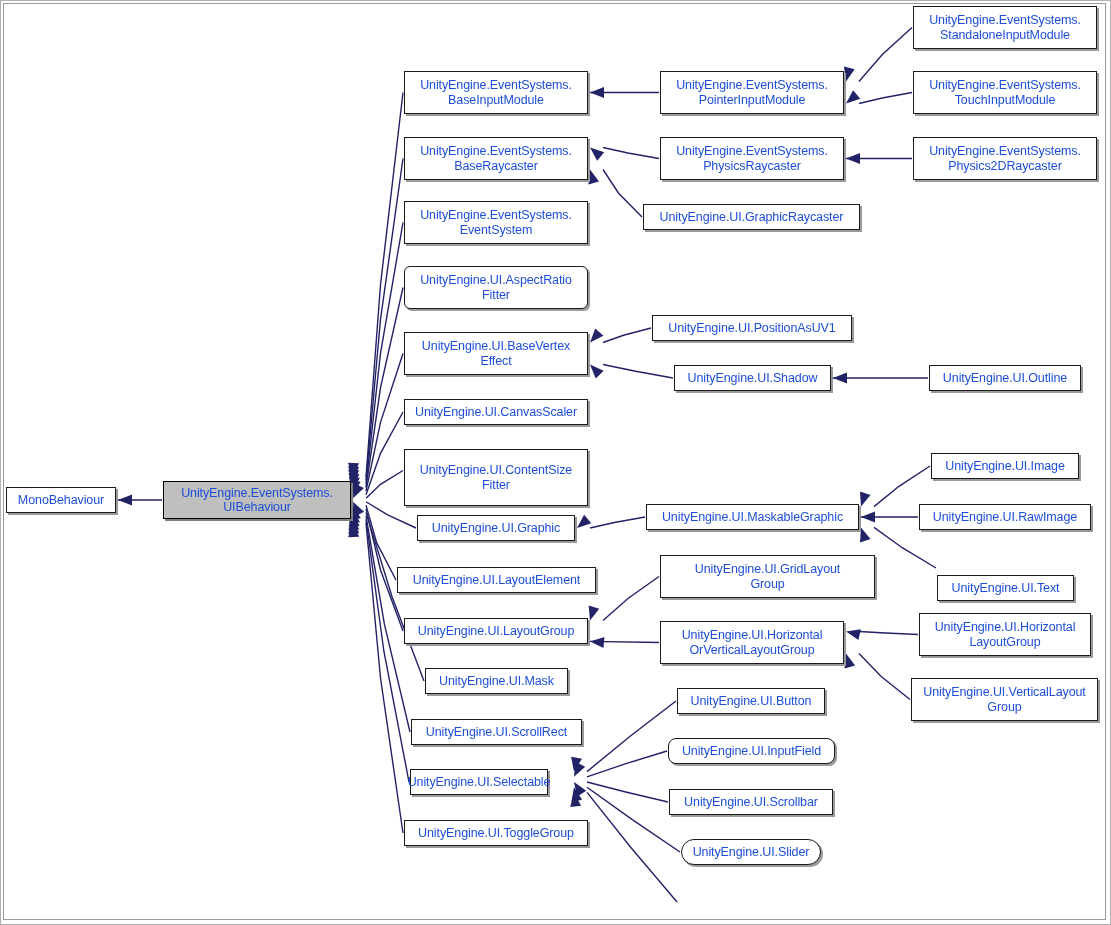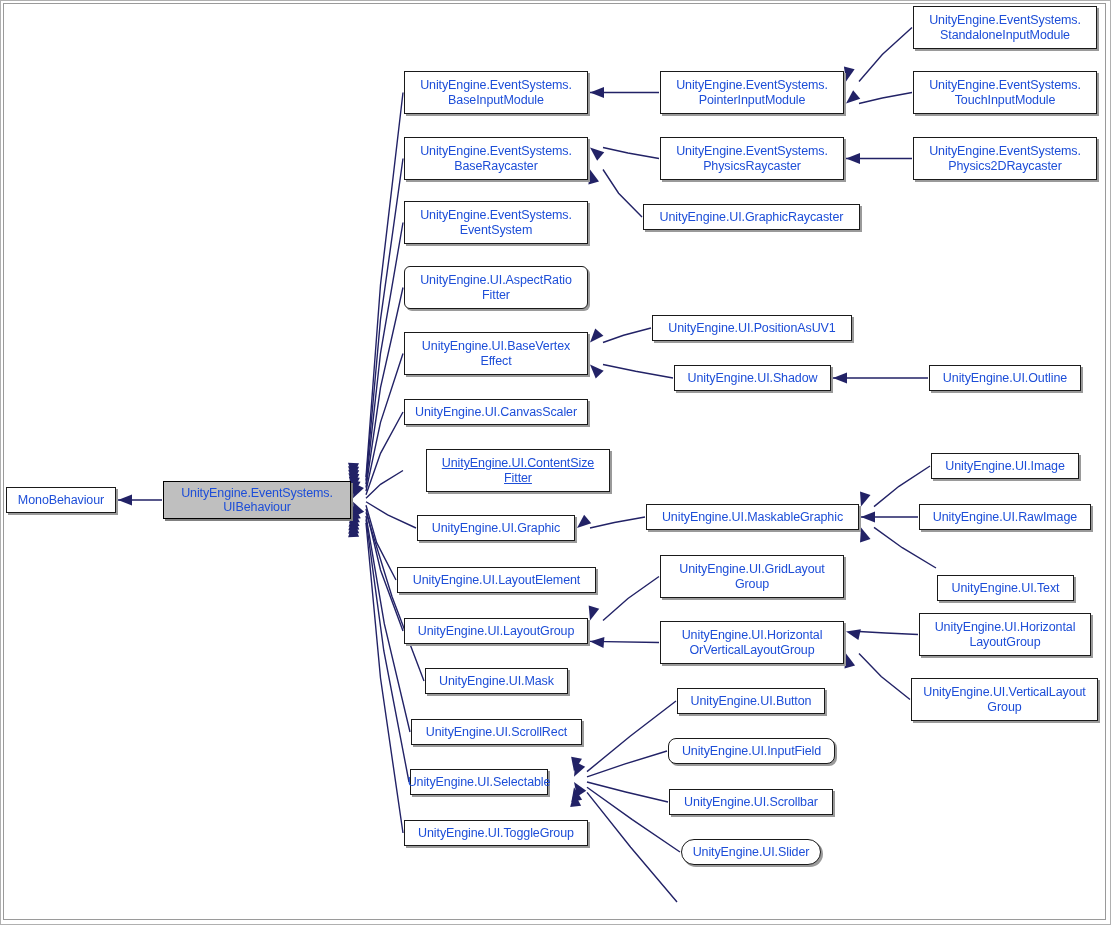--- a/index.html
+++ b/index.html
@@ -219,38 +219,38 @@
 BaseInputModule</div>
       <div class="node plain" style="left: 403px; top: 136px; width: 184px; height: 43px;">UnityEngine.EventSystems.
 BaseRaycaster</div>
       <div class="node plain" style="left: 403px; top: 200px; width: 184px; height: 43px;">UnityEngine.EventSystems.
 EventSystem</div>
       <div class="node plain" style="left: 403px; top: 265px; width: 184px; height: 43px; border-radius: 6px;">UnityEngine.UI.AspectRatio
 Fitter</div>
       <div class="node plain" style="left: 403px; top: 331px; width: 184px; height: 43px;">UnityEngine.UI.BaseVertex
 Effect</div>
       <div class="node plain" style="left: 403px; top: 398px; width: 184px; height: 26px;">UnityEngine.UI.CanvasScaler</div>
-      <div class="node plain" style="left: 425px; top: 448px; width: 184px; height: 43px; text-decoration: underline;">UnityEngine.UI.ContentSize
+      <div class="node plain" style="left: 403px; top: 448px; width: 184px; height: 57px;">UnityEngine.UI.ContentSize
 Fitter</div>
       <div class="node plain" style="left: 416px; top: 514px; width: 158px; height: 26px;">UnityEngine.UI.Graphic</div>
       <div class="node plain" style="left: 396px; top: 566px; width: 199px; height: 26px;">UnityEngine.UI.LayoutElement</div>
       <div class="node plain" style="left: 403px; top: 617px; width: 184px; height: 26px;">UnityEngine.UI.LayoutGroup</div>
       <div class="node plain" style="left: 424px; top: 667px; width: 143px; height: 26px;">UnityEngine.UI.Mask</div>
       <div class="node plain" style="left: 410px; top: 718px; width: 171px; height: 26px;">UnityEngine.UI.ScrollRect</div>
       <div class="node plain" style="left: 409px; top: 768px; width: 138px; height: 26px;">UnityEngine.UI.Selectable</div>
       <div class="node plain" style="left: 403px; top: 819px; width: 184px; height: 26px;">UnityEngine.UI.ToggleGroup</div>
       <div class="node plain" style="left: 659px; top: 70px; width: 184px; height: 43px;">UnityEngine.EventSystems.
 PointerInputModule</div>
       <div class="node plain" style="left: 659px; top: 136px; width: 184px; height: 43px;">UnityEngine.EventSystems.
 PhysicsRaycaster</div>
       <div class="node plain" style="left: 642px; top: 203px; width: 217px; height: 26px;">UnityEngine.UI.GraphicRaycaster</div>
       <div class="node plain" style="left: 651px; top: 314px; width: 200px; height: 26px;">UnityEngine.UI.PositionAsUV1</div>
       <div class="node plain" style="left: 673px; top: 364px; width: 157px; height: 26px;">UnityEngine.UI.Shadow</div>
       <div class="node plain" style="left: 645px; top: 503px; width: 213px; height: 26px;">UnityEngine.UI.MaskableGraphic</div>
-      <div class="node plain" style="left: 659px; top: 554px; width: 184px; height: 43px;">UnityEngine.UI.GridLayout
+      <div class="node plain" style="left: 659px; top: 554px; width: 215px; height: 43px;">UnityEngine.UI.GridLayout
 Group</div>
       <div class="node plain" style="left: 659px; top: 620px; width: 184px; height: 43px;">UnityEngine.UI.Horizontal
 OrVerticalLayoutGroup</div>
       <div class="node plain" style="left: 676px; top: 687px; width: 148px; height: 26px;">UnityEngine.UI.Button</div>
       <div class="node plain" style="left: 667px; top: 737px; width: 167px; height: 26px; border-radius: 8px;">UnityEngine.UI.InputField</div>
       <div class="node plain" style="left: 668px; top: 788px; width: 164px; height: 26px;">UnityEngine.UI.Scrollbar</div>
       <div class="node plain" style="left: 680px; top: 838px; width: 140px; height: 26px; border-radius: 13px;">UnityEngine.UI.Slider</div>
       <div class="node plain" style="left: 677px; top: 888px; width: 146px; height: 26px; margin-top: 44px;">UnityEngine.UI.Toggle</div>
       <div class="node plain" style="left: 912px; top: 5px; width: 184px; height: 43px;">UnityEngine.EventSystems.
 StandaloneInputModule</div>

